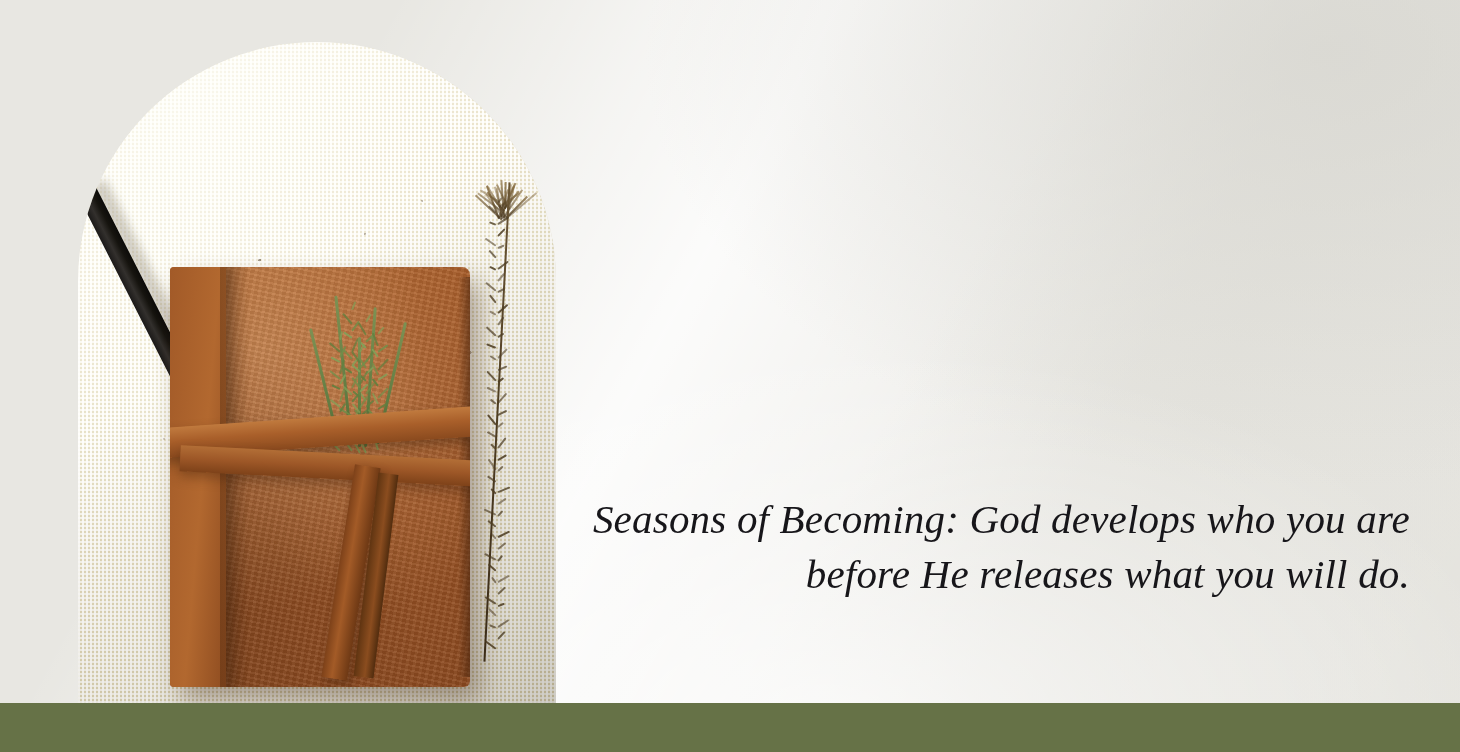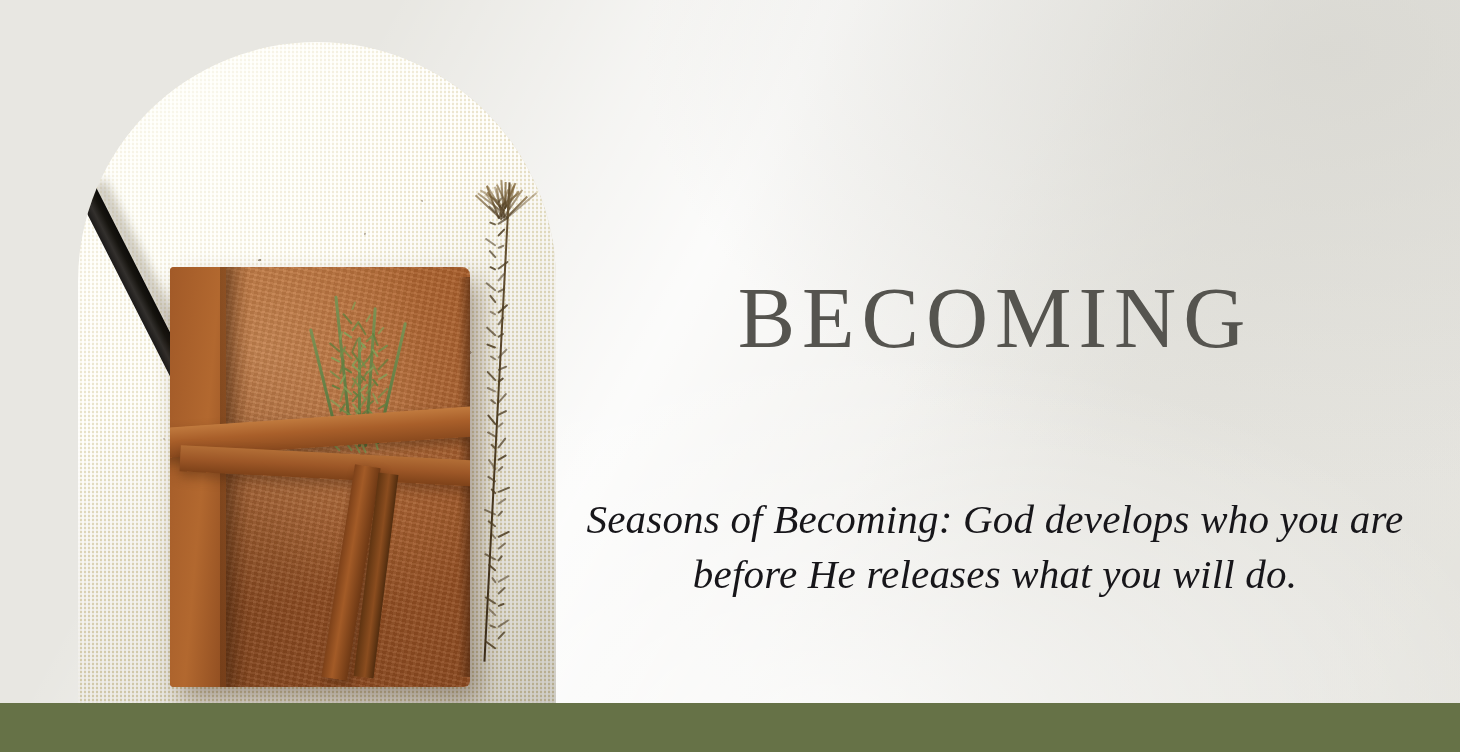--- a/index.html
+++ b/index.html
@@ -314,21 +314,21 @@
     letter-spacing: 7px;
     color: #55544f;
     line-height: 1;
     white-space: nowrap;
   }
   .subhead {
     position: absolute;
     left: 580px;
     top: 492px;
     width: 830px;
-    text-align: center;
+    text-align: right;
     font-family: "Liberation Serif", serif;
     font-style: italic;
     font-size: 41px;
     font-weight: 400;
     color: #17161a;
     line-height: 1.35;
     letter-spacing: 0.2px;
   }
 
   
@@ -570,20 +570,19 @@
           </div>
 
         <div class="strap"></div>
         <div class="strap2"></div>
         <div class="strap-tail"></div>
         <div class="strap-tail2"></div>
       </div>
     </div>
   </div>
 
-  <div class="headline">BECOMING</div>
 
   <div class="subhead">Seasons of Becoming: God develops who you are before He releases what you will do.</div>
 
 
   <div class="footer-bar"></div>
 
 </div>
 
 </body></html>

